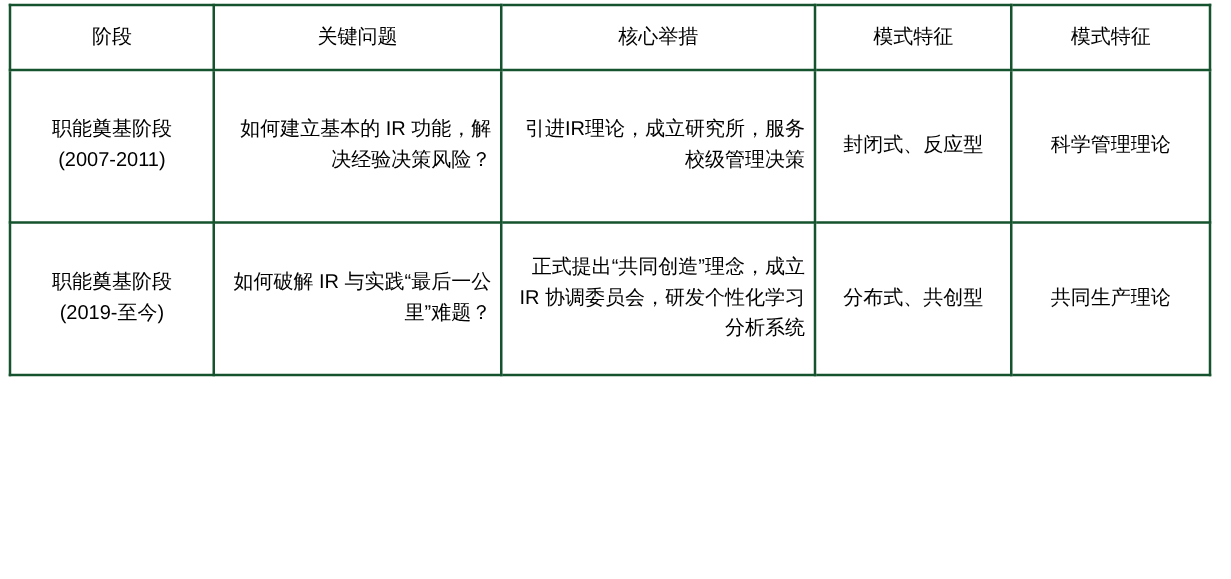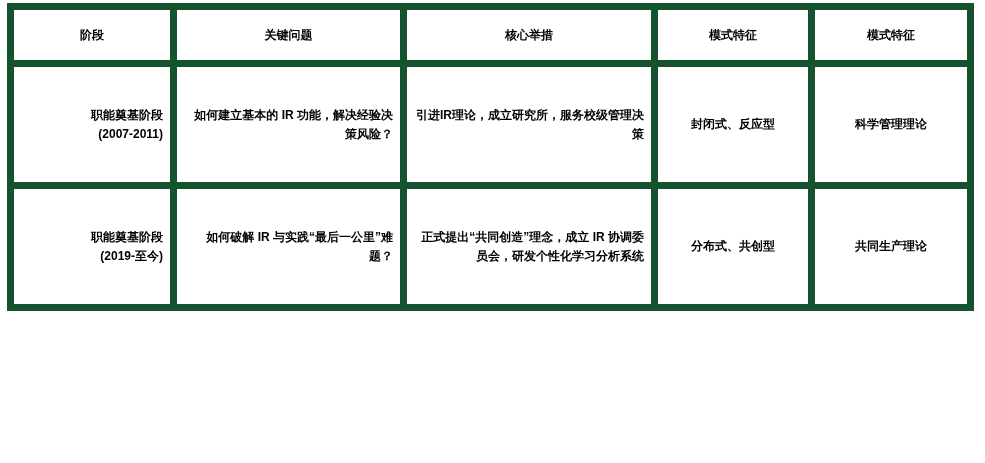--- a/index.html
+++ b/index.html
@@ -22,44 +22,44 @@
   }
   table.stage-table {
     border-collapse: collapse;
     table-layout: fixed;
     width: 960px;
     margin: 3px 0 0 7px;
     border: 1px solid #000000;
   }
   table.stage-table td,
   table.stage-table th {
-    border: 7px solid #14532d;
+    border: 2px solid #14532d;
     padding: 4px 7px;
     vertical-align: middle;
-    font-weight: bold;
-    font-size: 12px;
+    font-weight: normal;
+    font-size: 16px;
     line-height: 1.55;
   }
   
   col.c0 { width: 163px; }
   col.c1 { width: 230px; }
   col.c2 { width: 251px; }
   col.c3 { width: 157px; }
   col.c4 { width: 159px; }
 
   thead td {
     height: 42px;
     text-align: center;
     font-weight: bold;
     font-size: 17px;
   }
   tbody tr { height: 122px; }
 
   td.stage-cell {
-    text-align: right;
+    text-align: center;
     font-weight: bold;
     font-size: 16px;
     line-height: 1.7;
   }
   td.question-cell,
   td.measure-cell {
     text-align: right;
     font-size: 15.5px;
     line-height: 1.75;
   }

